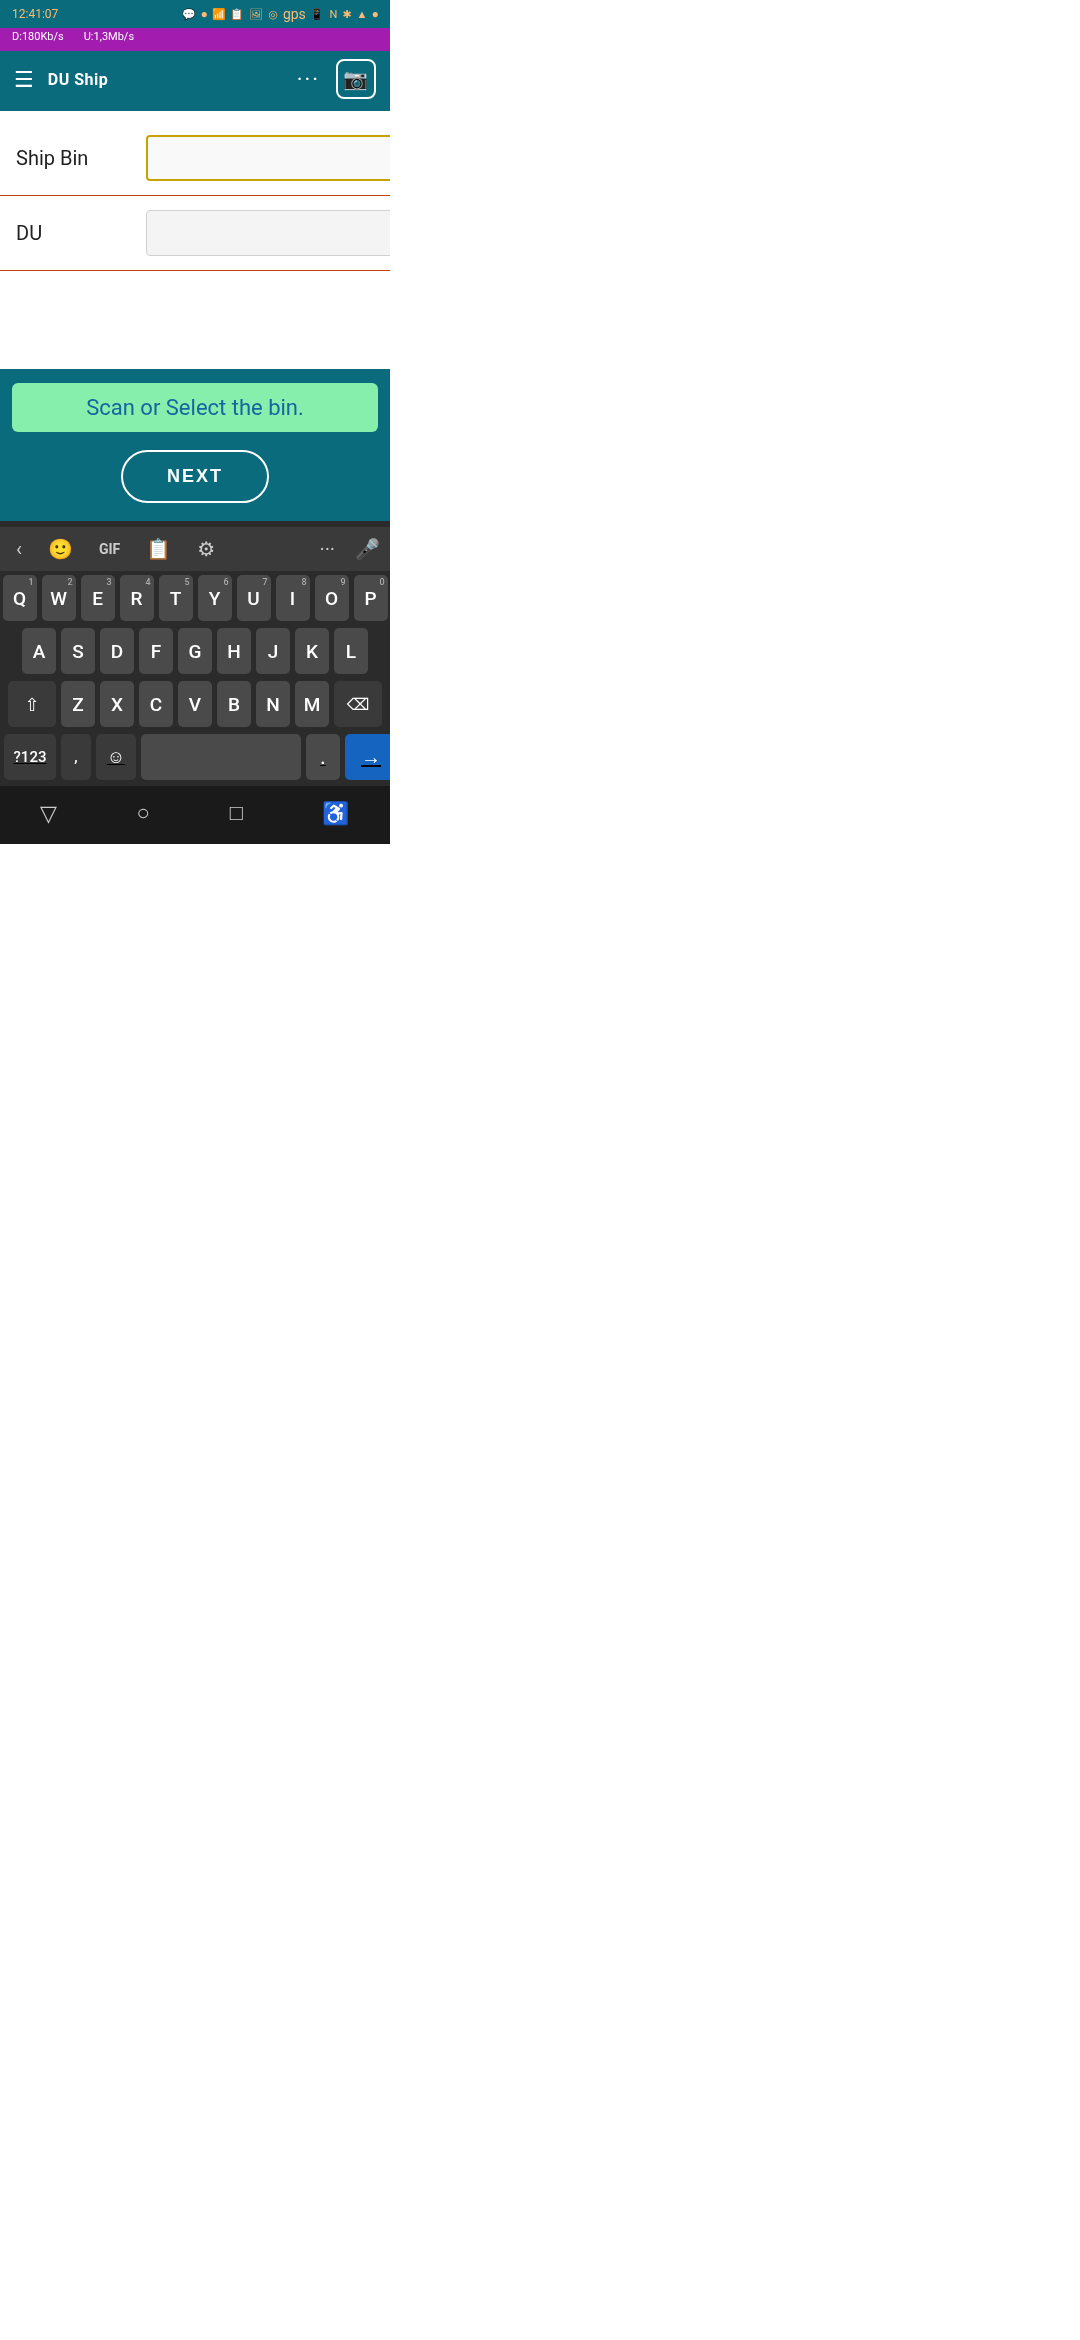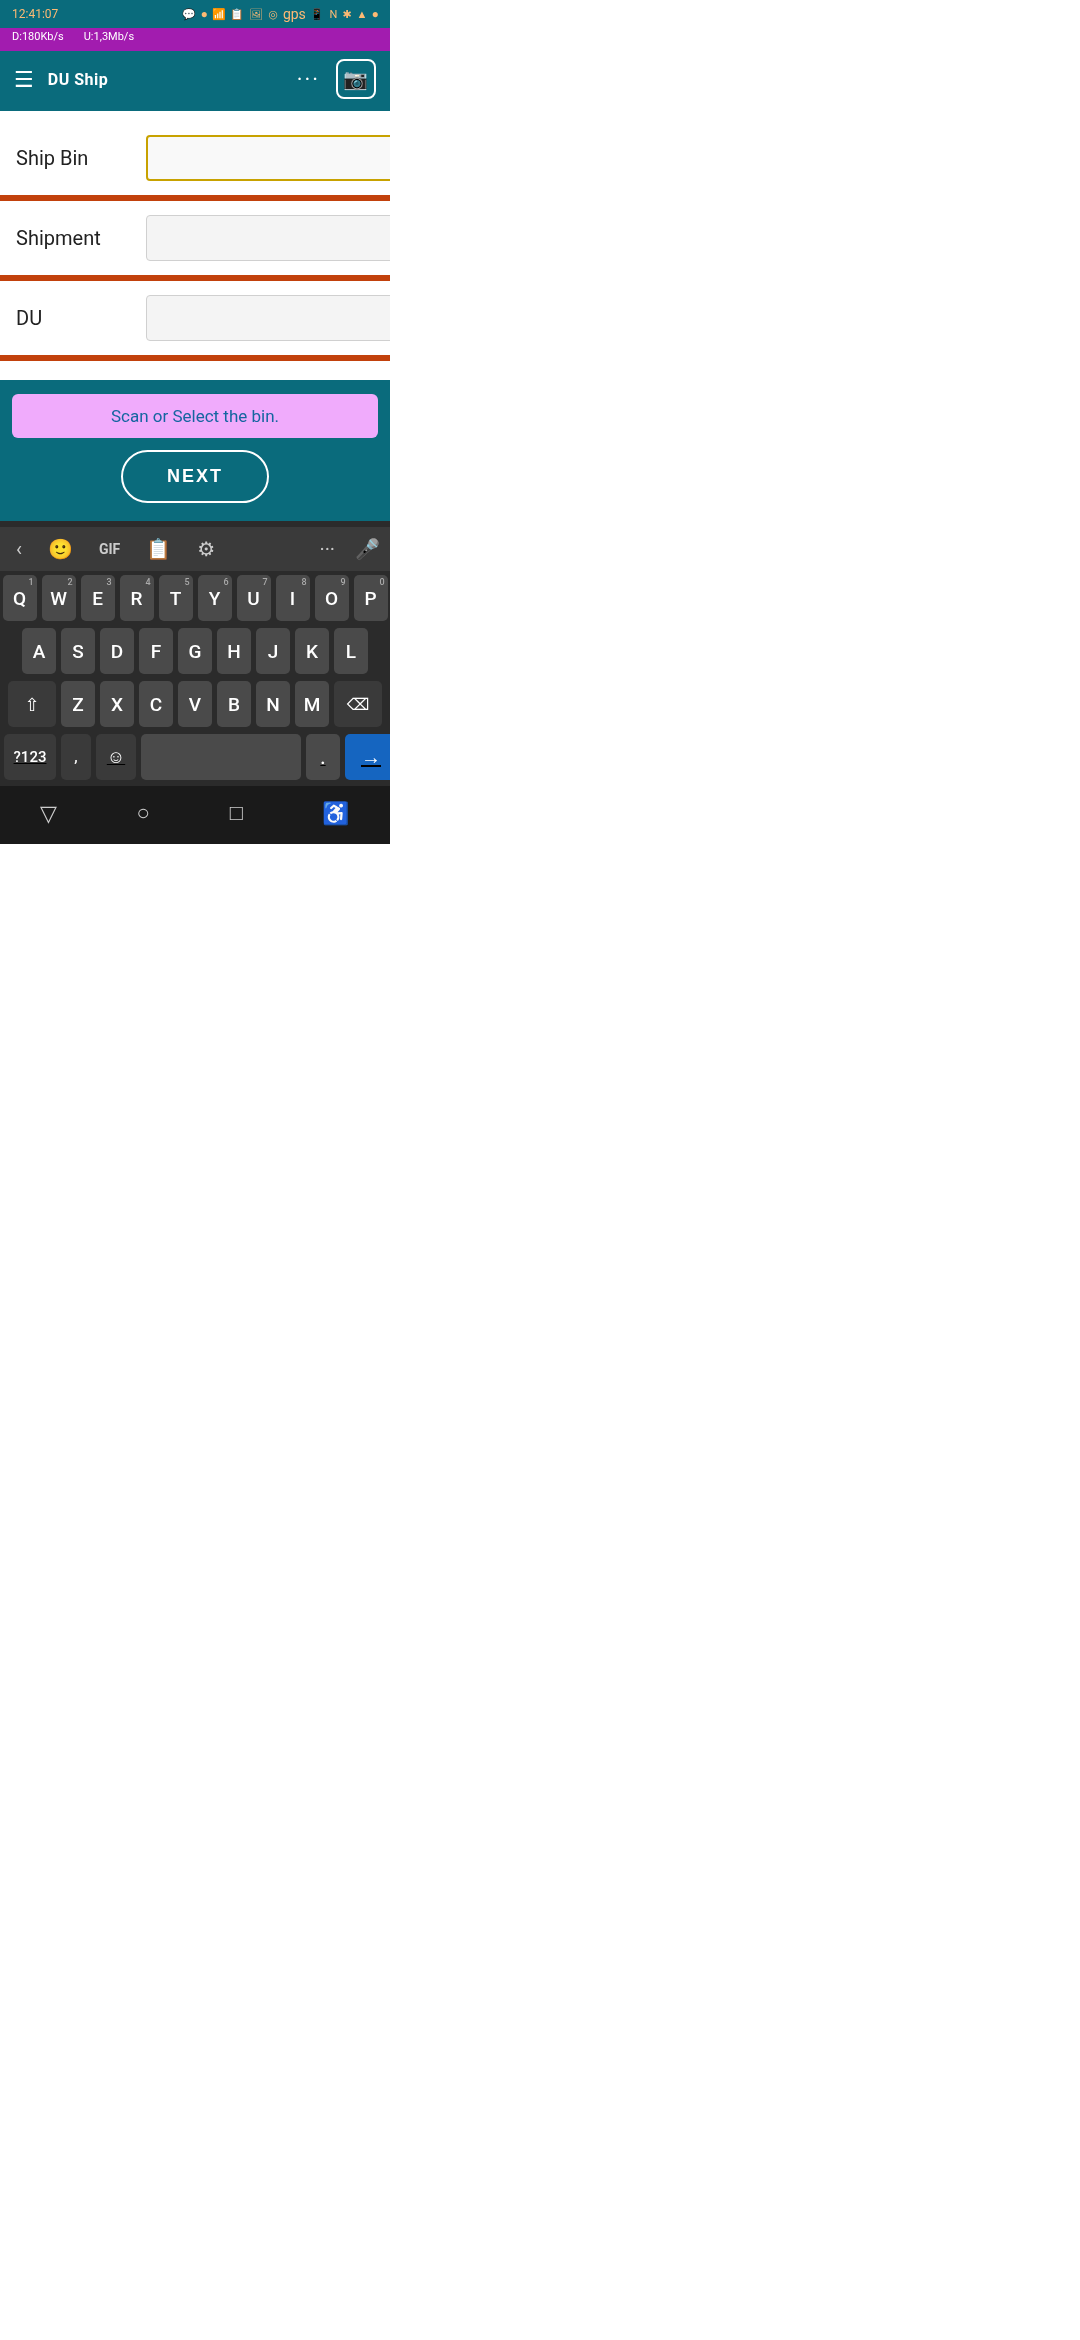--- a/index.html
+++ b/index.html
@@ -66,21 +66,21 @@
     
     .form-area {
       background: #fff;
       flex: 1;
       padding: 10px 0;
     }
     .form-row {
       display: flex;
       align-items: center;
       padding: 14px 16px;
-      border-bottom: 6px solid #c2410c;
+      border-bottom: 1px solid #c2410c;
       min-height: 68px;
     }
     .form-label {
       font-size: 20px;
       color: #222;
       width: 130px;
       flex-shrink: 0;
     }
     .form-input {
       flex: 1;
@@ -96,27 +96,27 @@
       border: 1px solid #d0d0d0;
       background: #f4f4f4;
     }
 
     
     .bottom-area {
       background: #0a6b7c;
       padding: 14px 12px 10px 12px;
     }
     .scan-hint-box {
-      background: #f0abfc;
+      background: #86efac;
       border-radius: 6px;
       text-align: center;
       padding: 12px;
-      font-size: 17px;
+      font-size: 22px;
       color: #1565a0;
-      margin-bottom: 12px;
+      margin-bottom: 18px;
     }
     .next-btn-row {
       display: flex;
       justify-content: center;
       margin-bottom: 8px;
     }
     .next-btn {
       background: #0a6b7c;
       color: #fff;
       border: 2.5px solid #fff;
@@ -255,24 +255,20 @@
     </div>
   </div>
 </div>
 
 <div class="form-area">
   <div class="form-row">
     <label class="form-label">Ship Bin</label>
     <input class="form-input" type="text" value="" style="">
   </div>
   <div class="form-row">
-    <label class="form-label">Shipment</label>
-    <input class="form-input inactive" type="text" value="" style="">
-  </div>
-  <div class="form-row">
     <label class="form-label">DU</label>
     <input class="form-input inactive" type="text" value="" style="">
   </div>
 </div>
 
 <div class="bottom-area">
   <div class="scan-hint-box">Scan or Select the bin.</div>
   <div class="next-btn-row">
     <button class="next-btn">NEXT</button>
   </div>

